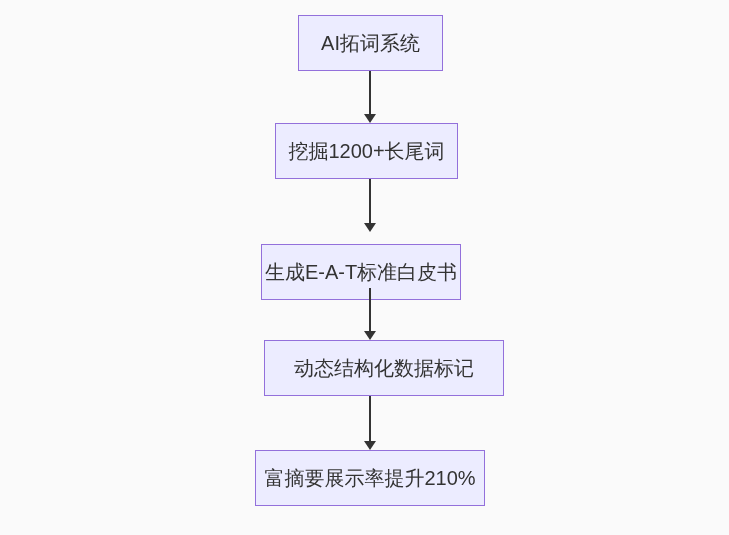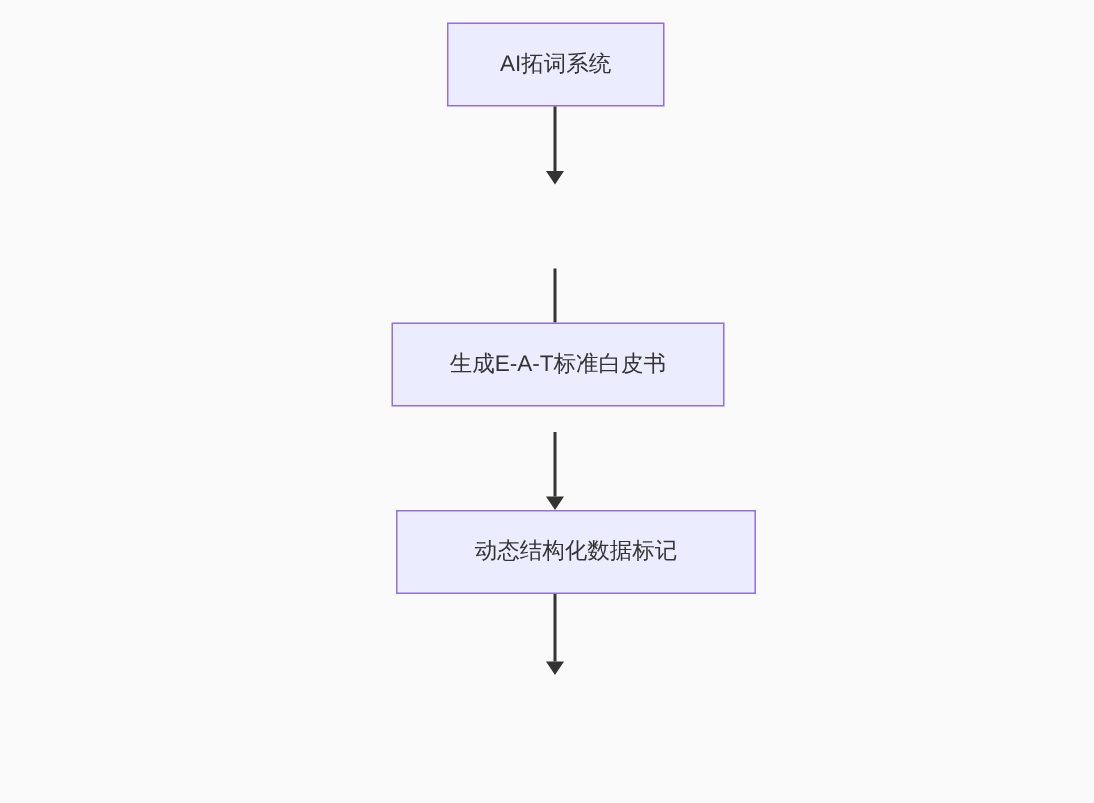--- a/index.html
+++ b/index.html
@@ -17,32 +17,32 @@
   body { background: var(--bg); overflow: hidden; }
   .canvas {
     position: relative;
     width: 729px; height: 535px;
   }
   .flow-node {
     position: absolute;
     background: var(--node_fill);
     border: 1px solid var(--node_border);
     color: var(--node_text);
-    font-size: 15px;
+    font-size: 20px;
     display: flex;
     align-items: center;
     justify-content: center;
     text-align: center;
     height: 56px;
     line-height: 1.2;
     white-space: nowrap;
   }
   .node-1 { left: 298px; top: 15px;  width: 145px; }
   .node-2 { left: 275px; top: 123px; width: 183px; }
-  .node-3 { left: 261px; top: 215px; width: 222px; }
+  .node-3 { left: 261px; top: 244px; width: 200px; }
   .node-4 { left: 264px; top: 340px; width: 240px; }
   .node-5 { left: 255px; top: 450px; width: 230px; }
 
   .flow-arrow {
     position: absolute;
     left: 364px;
     width: 12px;
     display: flex;
     flex-direction: column;
     align-items: center;
@@ -70,20 +70,23 @@
 
   <div class="flow-node node-1">
     <span>AI拓词系统</span>
   </div>
 
   <div class="flow-arrow arrow-1">
     <div class="shaft"></div>
     <div class="head"></div>
   </div>
 
+  <div class="flow-node node-2">
+    <span>挖掘1200+长尾词</span>
+  </div>
 
   <div class="flow-arrow arrow-2">
     <div class="shaft"></div>
     <div class="head"></div>
   </div>
 
   <div class="flow-node node-3">
     <span>生成E-A-T标准白皮书</span>
   </div>
 
@@ -94,14 +97,17 @@
 
   <div class="flow-node node-4">
     <span>动态结构化数据标记</span>
   </div>
 
   <div class="flow-arrow arrow-4">
     <div class="shaft"></div>
     <div class="head"></div>
   </div>
 
+  <div class="flow-node node-5">
+    <span>富摘要展示率提升210%</span>
+  </div>
 
 </div>
 
 </body></html>

